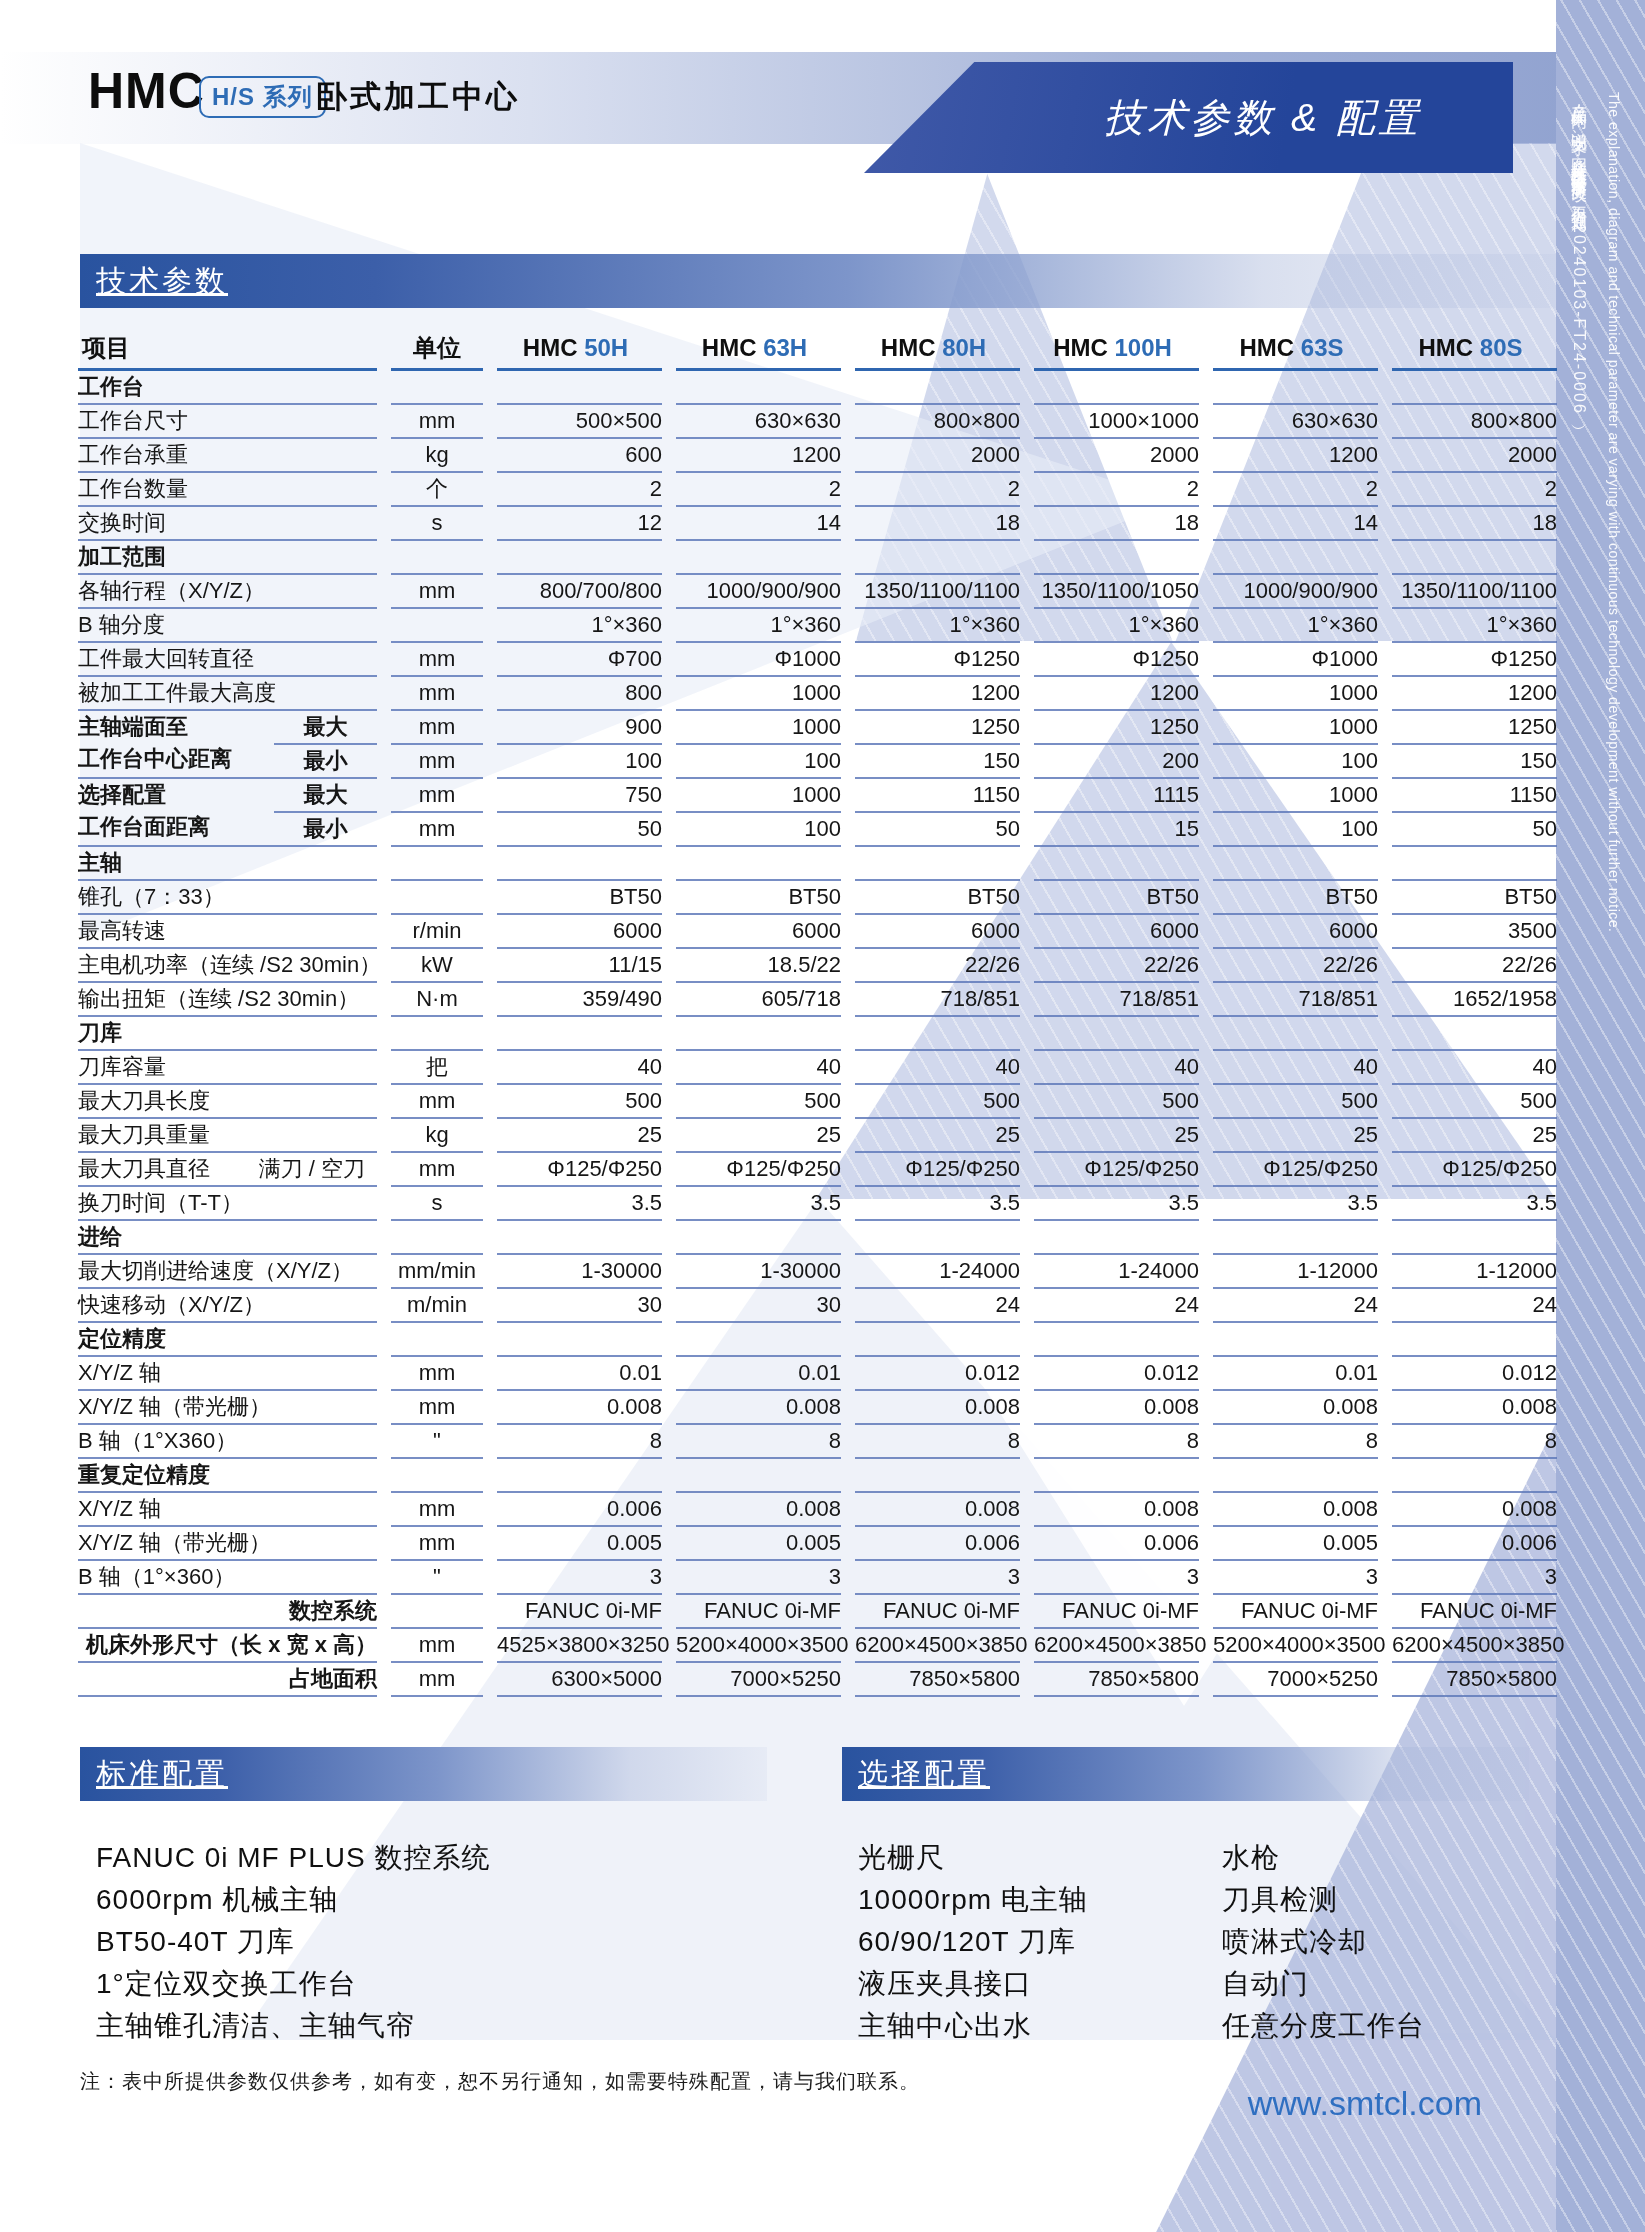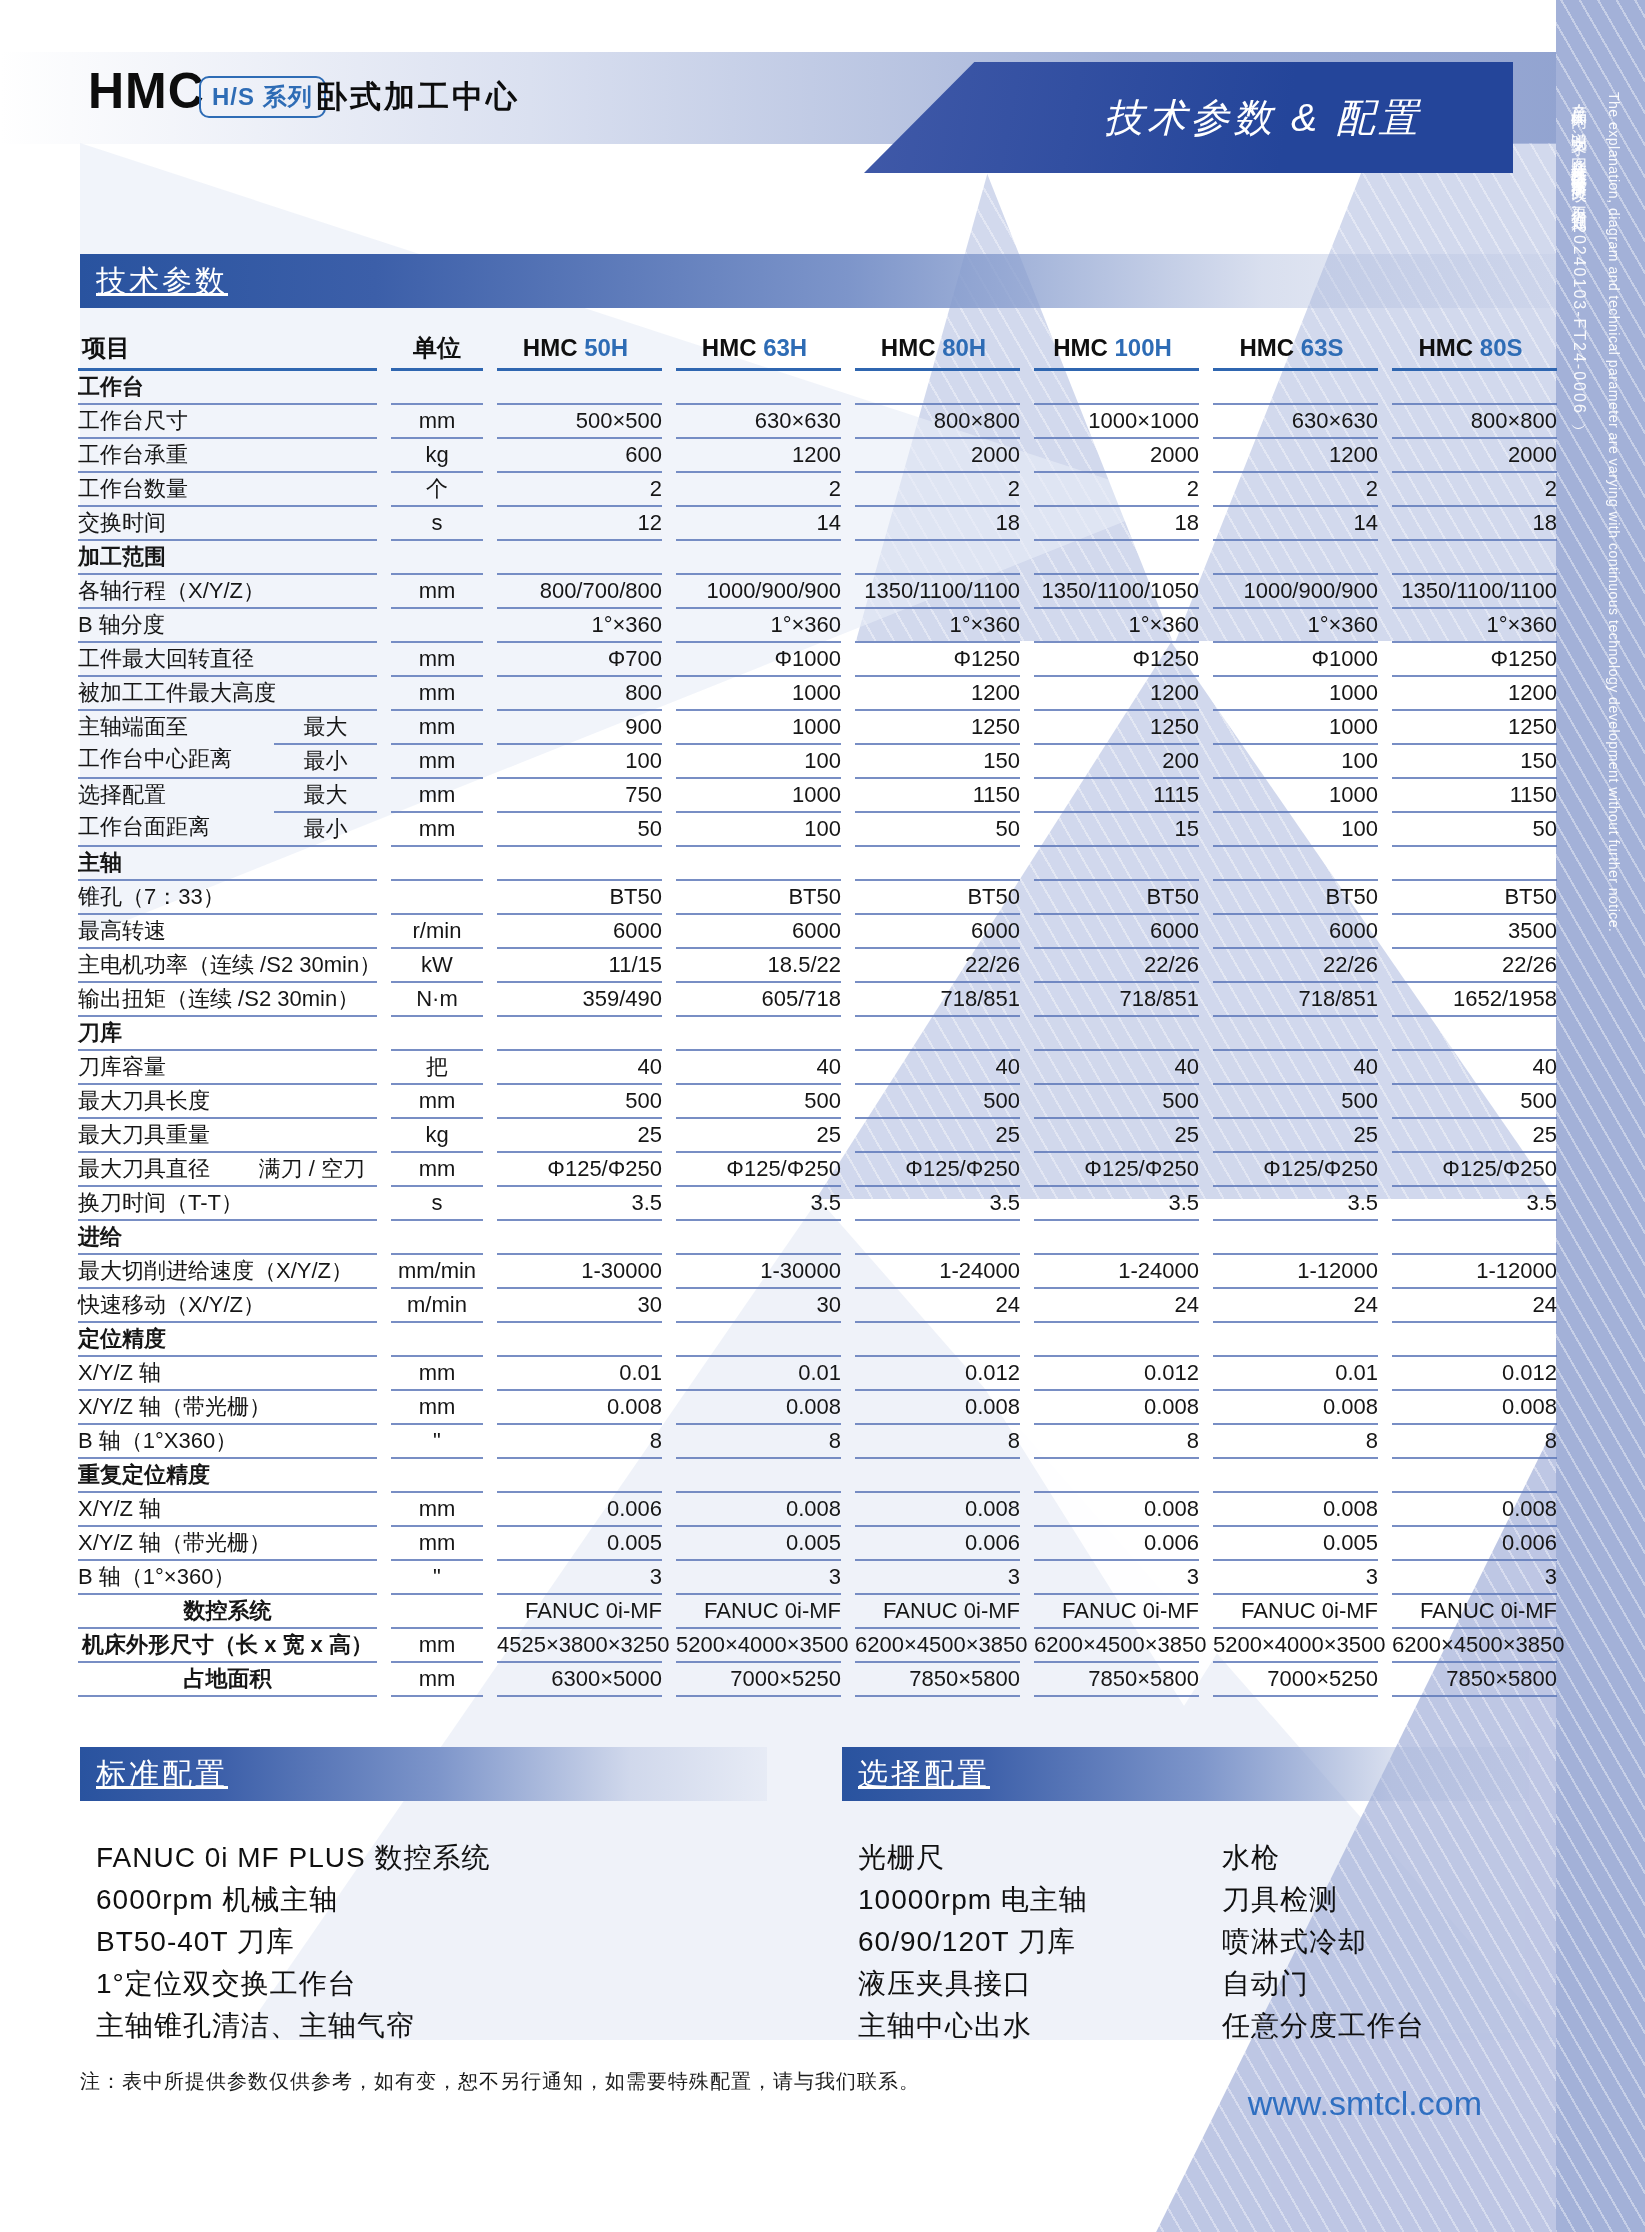--- a/index.html
+++ b/index.html
@@ -64,25 +64,25 @@
   #specTable thead th{border-bottom:3px solid #2f66b0;height:40px;line-height:40px;
     font-size:24px;font-weight:bold;color:#101010;}
   #specTable thead th.lab{text-align:left;padding-left:4px;margin-top:16px;}
   #specTable thead th.unit{text-align:center;}
   #specTable thead th.model{text-align:center;padding-right:8px;}
   #specTable thead th.model .mc{color:var(--accent);}
   #specTable tbody td{border-bottom:2px solid var(--line);height:32px;line-height:32px;font-size:22px;color:var(--ink);}
   td.lab{text-align:left;padding-left:26px;}
   td.lab .sub{float:right;padding-right:12px;}
   td.sec{color:var(--accent);font-weight:bold;padding-left:4px;}
-  td.hl{color:var(--accent);font-weight:bold;padding-left:4px;text-align:center;}
+  td.hl{color:var(--accent);font-weight:bold;padding-left:4px;text-align:right;}
   td.unit{text-align:center;font-size:21px;}
   td.val{text-align:right;padding-right:8px;}
   td.val.sm{font-size:18px;}
-  td.lab2{padding:0 0 0 26px;vertical-align:top;}
+  td.lab2{padding:0 0 0 26px;vertical-align:top;font-weight:bold;}
   .r2{display:flex;}
   .r2m{flex:1;}
   .r2m div,.r2s div{height:32px;line-height:32px;font-size:22px;}
   .r2s{width:103px;text-align:center;}
   .r2s .s1{border-bottom:2px solid var(--line);}
 
   
   .cfg-list .item{font-size:28px;line-height:42px;color:#101010;letter-spacing:1px;}
   #cfg-left-items{left:96px;top:1837px;}
   #cfg-right-col1{left:858px;top:1837px;}

